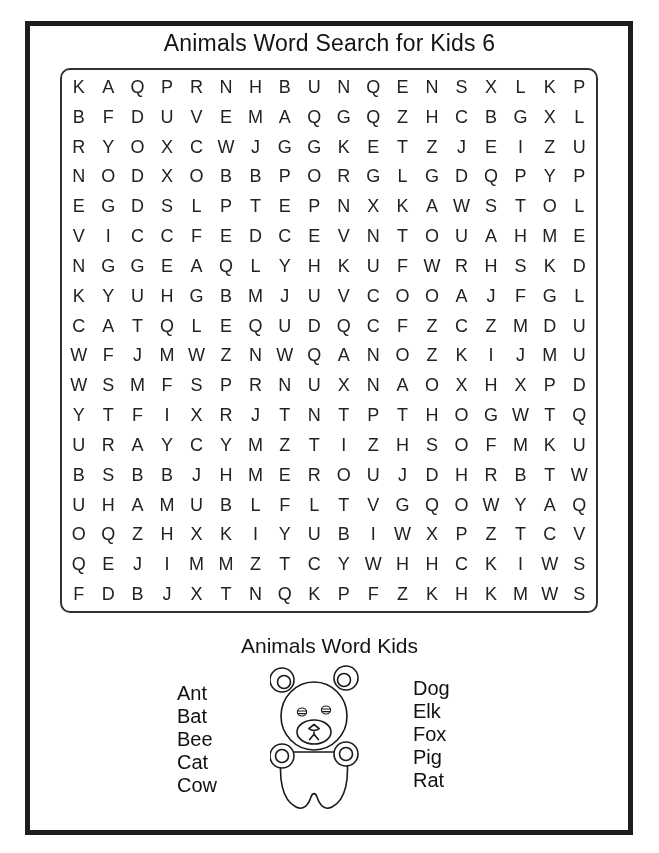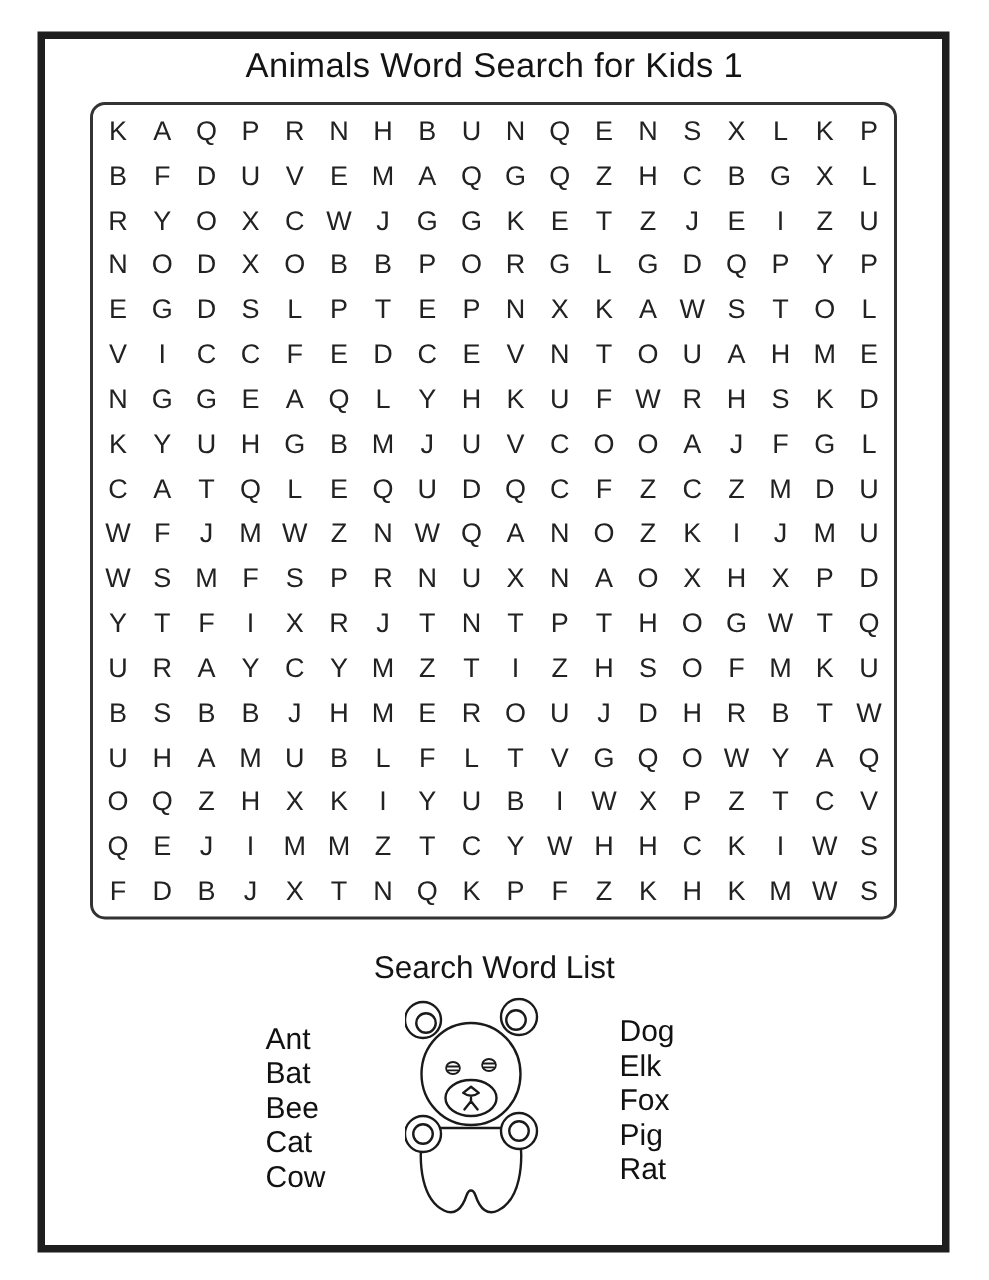--- a/index.html
+++ b/index.html
@@ -87,21 +87,21 @@
     width: 98px;
     height: 152px;
   }
   .bear-wrap svg { display: block; width: 100%; height: 100%; }
 </style>
 </head>
 <body>
 
 <div class="page-frame" style="border-color: rgb(30, 30, 30);"></div>
 
-<div class="main-title">Animals Word Search for Kids 1</div>
+<div class="main-title">Animals Word Search for Kids 6</div>
 
 <div class="grid-box" style="border-color: rgb(51, 51, 51);">
     <div class="grid-cell" style="color: rgb(34, 34, 34);">K</div>
     <div class="grid-cell" style="color: rgb(34, 34, 34);">A</div>
     <div class="grid-cell" style="color: rgb(34, 34, 34);">Q</div>
     <div class="grid-cell" style="color: rgb(34, 34, 34);">P</div>
     <div class="grid-cell" style="color: rgb(34, 34, 34);">R</div>
     <div class="grid-cell" style="color: rgb(34, 34, 34);">N</div>
     <div class="grid-cell" style="color: rgb(34, 34, 34);">H</div>
     <div class="grid-cell" style="color: rgb(34, 34, 34);">B</div>
@@ -416,21 +416,21 @@
     <div class="grid-cell" style="color: rgb(34, 34, 34);">F</div>
     <div class="grid-cell" style="color: rgb(34, 34, 34);">Z</div>
     <div class="grid-cell" style="color: rgb(34, 34, 34);">K</div>
     <div class="grid-cell" style="color: rgb(34, 34, 34);">H</div>
     <div class="grid-cell" style="color: rgb(34, 34, 34);">K</div>
     <div class="grid-cell" style="color: rgb(34, 34, 34);">M</div>
     <div class="grid-cell" style="color: rgb(34, 34, 34);">W</div>
     <div class="grid-cell" style="color: rgb(34, 34, 34);">S</div>
   </div>
 
-<div class="wordlist-title">Search Word List</div>
+<div class="wordlist-title">Animals Word Kids</div>
 
 <div class="word-column left">
     <span class="word-item">Ant</span>
     <span class="word-item">Bat</span>
     <span class="word-item">Bee</span>
     <span class="word-item">Cat</span>
     <span class="word-item">Cow</span>
   </div>
 
 <div class="bear-wrap">

